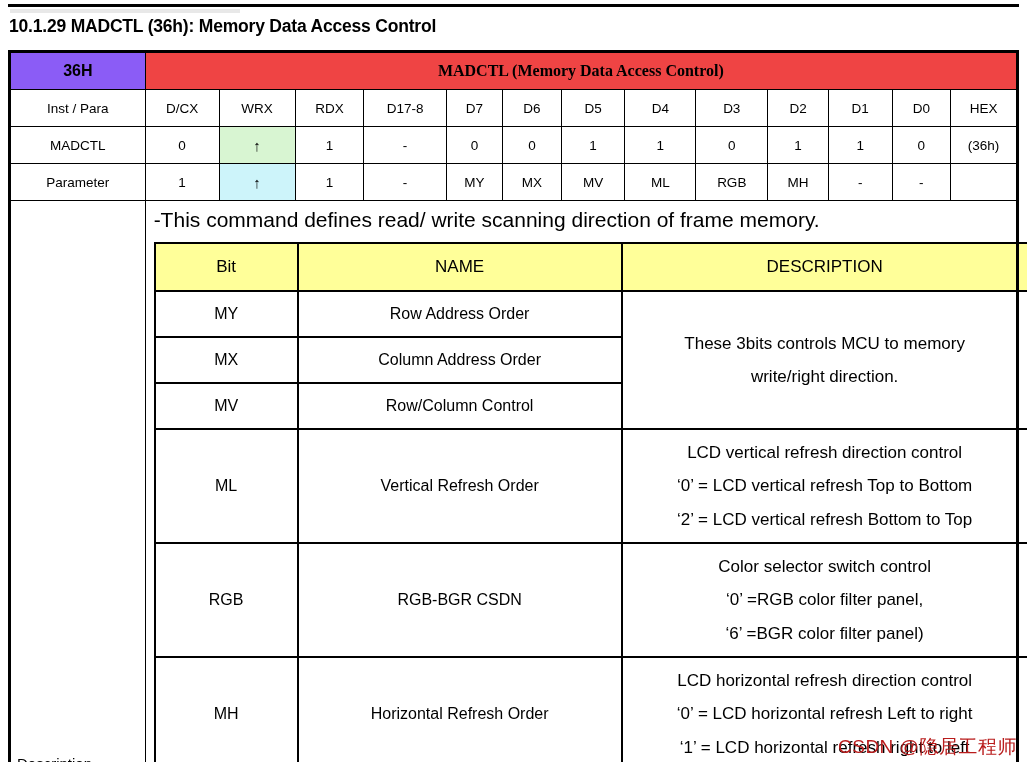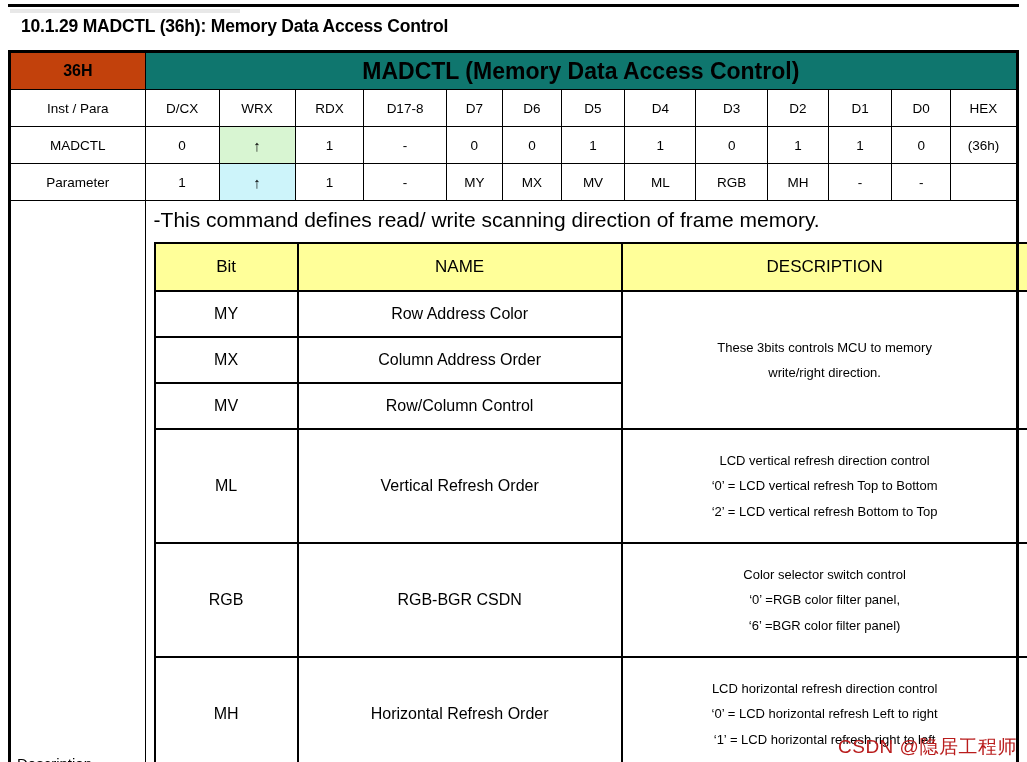--- a/index.html
+++ b/index.html
@@ -29,21 +29,21 @@
     position: absolute;
     left: 10px;
     top: 9px;
     width: 230px;
     height: 4px;
     background: #e8e8e8;
   }
 
   .section-title {
     position: absolute;
-    left: 21px;
+    left: 9px;
     top: 16px;
     font-size: 17.5px;
     font-weight: bold;
     letter-spacing: -0.2px;
     white-space: nowrap;
   }
 
   
   .outer-table {
     position: absolute;
@@ -59,29 +59,30 @@
     text-align: center;
     vertical-align: middle;
     padding: 0;
     height: 36px;
   }
   .outer-table td.thick-left  { border-left-width: 3px; }
   .outer-table td.thick-right { border-right-width: 3px; }
   .outer-table tr.row-top td  { border-top-width: 3px; }
 
   .cmd-head {
-    background: #c2410c;
+    background: #8b5cf6;
     font-weight: bold;
     font-size: 16px;
     height: 40px;
   }
   .cmd-name {
-    background: #0f766e;
+    background: #ef4444;
     font-weight: bold;
-    font-size: 23px;
+    font-size: 16px;
+    font-family: Liberation Serif, serif;
   }
   .cell-green { background: #d8f5d2; }
   .cell-cyan  { background: #cdf4fa; }
   .arrow-up { font-size: 15px; line-height: 1; }
 
   
   td.desc-label {
     vertical-align: bottom;
     text-align: left;
     padding-left: 6px;
@@ -117,21 +118,21 @@
   .inner-table tr.hdr td {
     background: #ffff99;
     font-size: 17px;
     height: 38px;
   }
   .inner-table td.col-bit  { width: 137px; }
   .inner-table td.col-name { width: 318px; }
   .inner-table td.col-desc { width: 400px; }
   .desc-sub {
     line-height: 1.95;
-    font-size: 13px;
+    font-size: 17px;
     white-space: nowrap;
   }
   .row-h3 { height: 39px; }
   .row-tall { height: 114px; }
 
   
   .watermark {
     position: absolute;
     left: 838px;
     top: 734px;
@@ -232,21 +233,21 @@
         <table class="inner-table">
           <tbody>
             <tr class="hdr">
               <td class="col-bit">Bit</td>
               <td class="col-name">NAME</td>
               <td class="col-desc">DESCRIPTION</td>
             </tr>
 
             <tr class="row-h3">
               <td>MY</td>
-              <td>Row Address Color</td>
+              <td>Row Address Order</td>
               <td rowspan="3">
                 <div class="desc-sub">These 3bits controls MCU to memory</div>
                 <div class="desc-sub">write/right direction.</div>
               </td>
             </tr>
             <tr class="row-h3">
               <td>MX</td>
               <td>Column Address Order</td>
             </tr>
             <tr class="row-h3">

